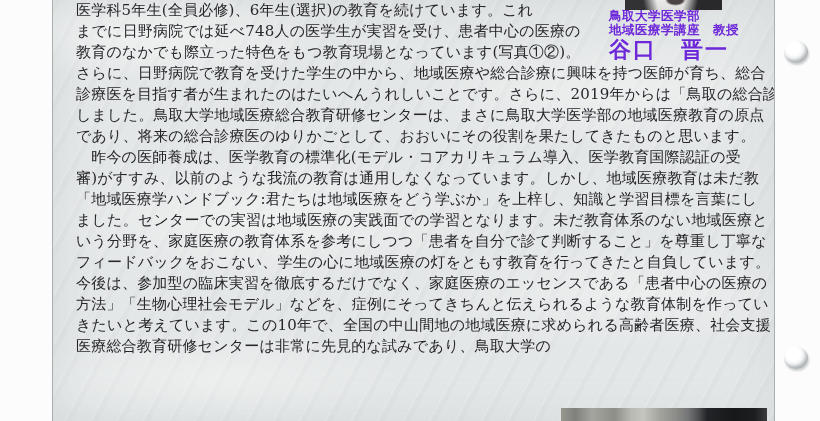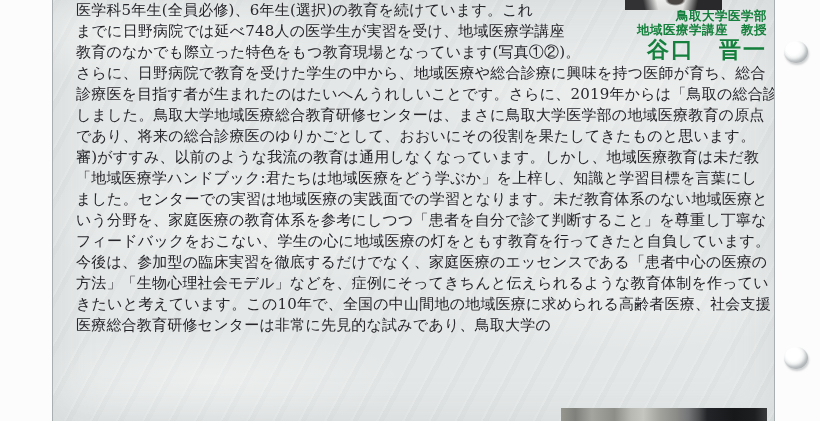--- a/index.html
+++ b/index.html
@@ -33,23 +33,23 @@
     position:absolute;left:23px;top:0;width:694px;
     color:var(--text-color,#26262b);
   }
   .text-line{
     height:21px;line-height:21px;font-size:15px;letter-spacing:.2px;
     white-space:nowrap;font-weight:400;
   }
   
   .author-box{
     position:absolute;left:556px;top:0;width:158px;height:80px;
-    text-align:right;
+    text-align:left;
     font-family:Liberation Serif, serif;
-    color:#15803d;
+    color:#6d28d9;
   }
   .portrait{
     position:absolute;left:16px;top:0;width:97px;height:10px;
     background:
       radial-gradient(ellipse 16px 9px at 52% 0%, #4a4443 0 45%, rgba(74,68,67,0) 65%),
       linear-gradient(78deg, #323234 0 20%, rgba(50,50,52,0) 34%),
       linear-gradient(282deg, #29292b 0 26%, rgba(41,41,43,0) 40%),
       linear-gradient(#ebebe9,#dededc);
   }
   .aff{font-size:12.5px;line-height:13.5px;font-weight:bold;letter-spacing:.5px;}
@@ -74,26 +74,27 @@
 </style>
 </head>
 <body style="--scan-bg: #fcfcfc; --page-bg: #e4e7e7; --text-color: #26262b;">
 
 <div class="scan">
   <div class="page">
     <div class="texture"></div>
 
     <div class="text-lines">
         <div class="text-line">医学科5年生(全員必修)、6年生(選択)の教育を続けています。これ</div>
-        <div class="text-line">までに日野病院では延べ748人の医学生が実習を受け、地域医療学講座</div>
+        <div class="text-line">までに日野病院では延べ748人の医学生が実習を受け、患者中心の医療の</div>
         <div class="text-line">教育のなかでも際立った特色をもつ教育現場となっています(写真①②)。</div>
         <div class="text-line">さらに、日野病院で教育を受けた学生の中から、地域医療や総合診療に興味を持つ医師が育ち、総合</div>
         <div class="text-line">診療医を目指す者が生まれたのはたいへんうれしいことです。さらに、2019年からは「鳥取の総合診</div>
         <div class="text-line">しました。鳥取大学地域医療総合教育研修センターは、まさに鳥取大学医学部の地域医療教育の原点</div>
         <div class="text-line">であり、将来の総合診療医のゆりかごとして、おおいにその役割を果たしてきたものと思います。</div>
+        <div class="text-line">　昨今の医師養成は、医学教育の標準化(モデル・コアカリキュラム導入、医学教育国際認証の受</div>
         <div class="text-line">審)がすすみ、以前のような我流の教育は通用しなくなっています。しかし、地域医療教育は未だ教</div>
         <div class="text-line">「地域医療学ハンドブック:君たちは地域医療をどう学ぶか」を上梓し、知識と学習目標を言葉にし</div>
         <div class="text-line">ました。センターでの実習は地域医療の実践面での学習となります。未だ教育体系のない地域医療と</div>
         <div class="text-line">いう分野を、家庭医療の教育体系を参考にしつつ「患者を自分で診て判断すること」を尊重し丁寧な</div>
         <div class="text-line">フィードバックをおこない、学生の心に地域医療の灯をともす教育を行ってきたと自負しています。</div>
         <div class="text-line">今後は、参加型の臨床実習を徹底するだけでなく、家庭医療のエッセンスである「患者中心の医療の</div>
         <div class="text-line">方法」「生物心理社会モデル」などを、症例にそってきちんと伝えられるような教育体制を作ってい</div>
         <div class="text-line">きたいと考えています。この10年で、全国の中山間地の地域医療に求められる高齢者医療、社会支援</div>
         <div class="text-line">医療総合教育研修センターは非常に先見的な試みであり、鳥取大学の</div>
       </div>

